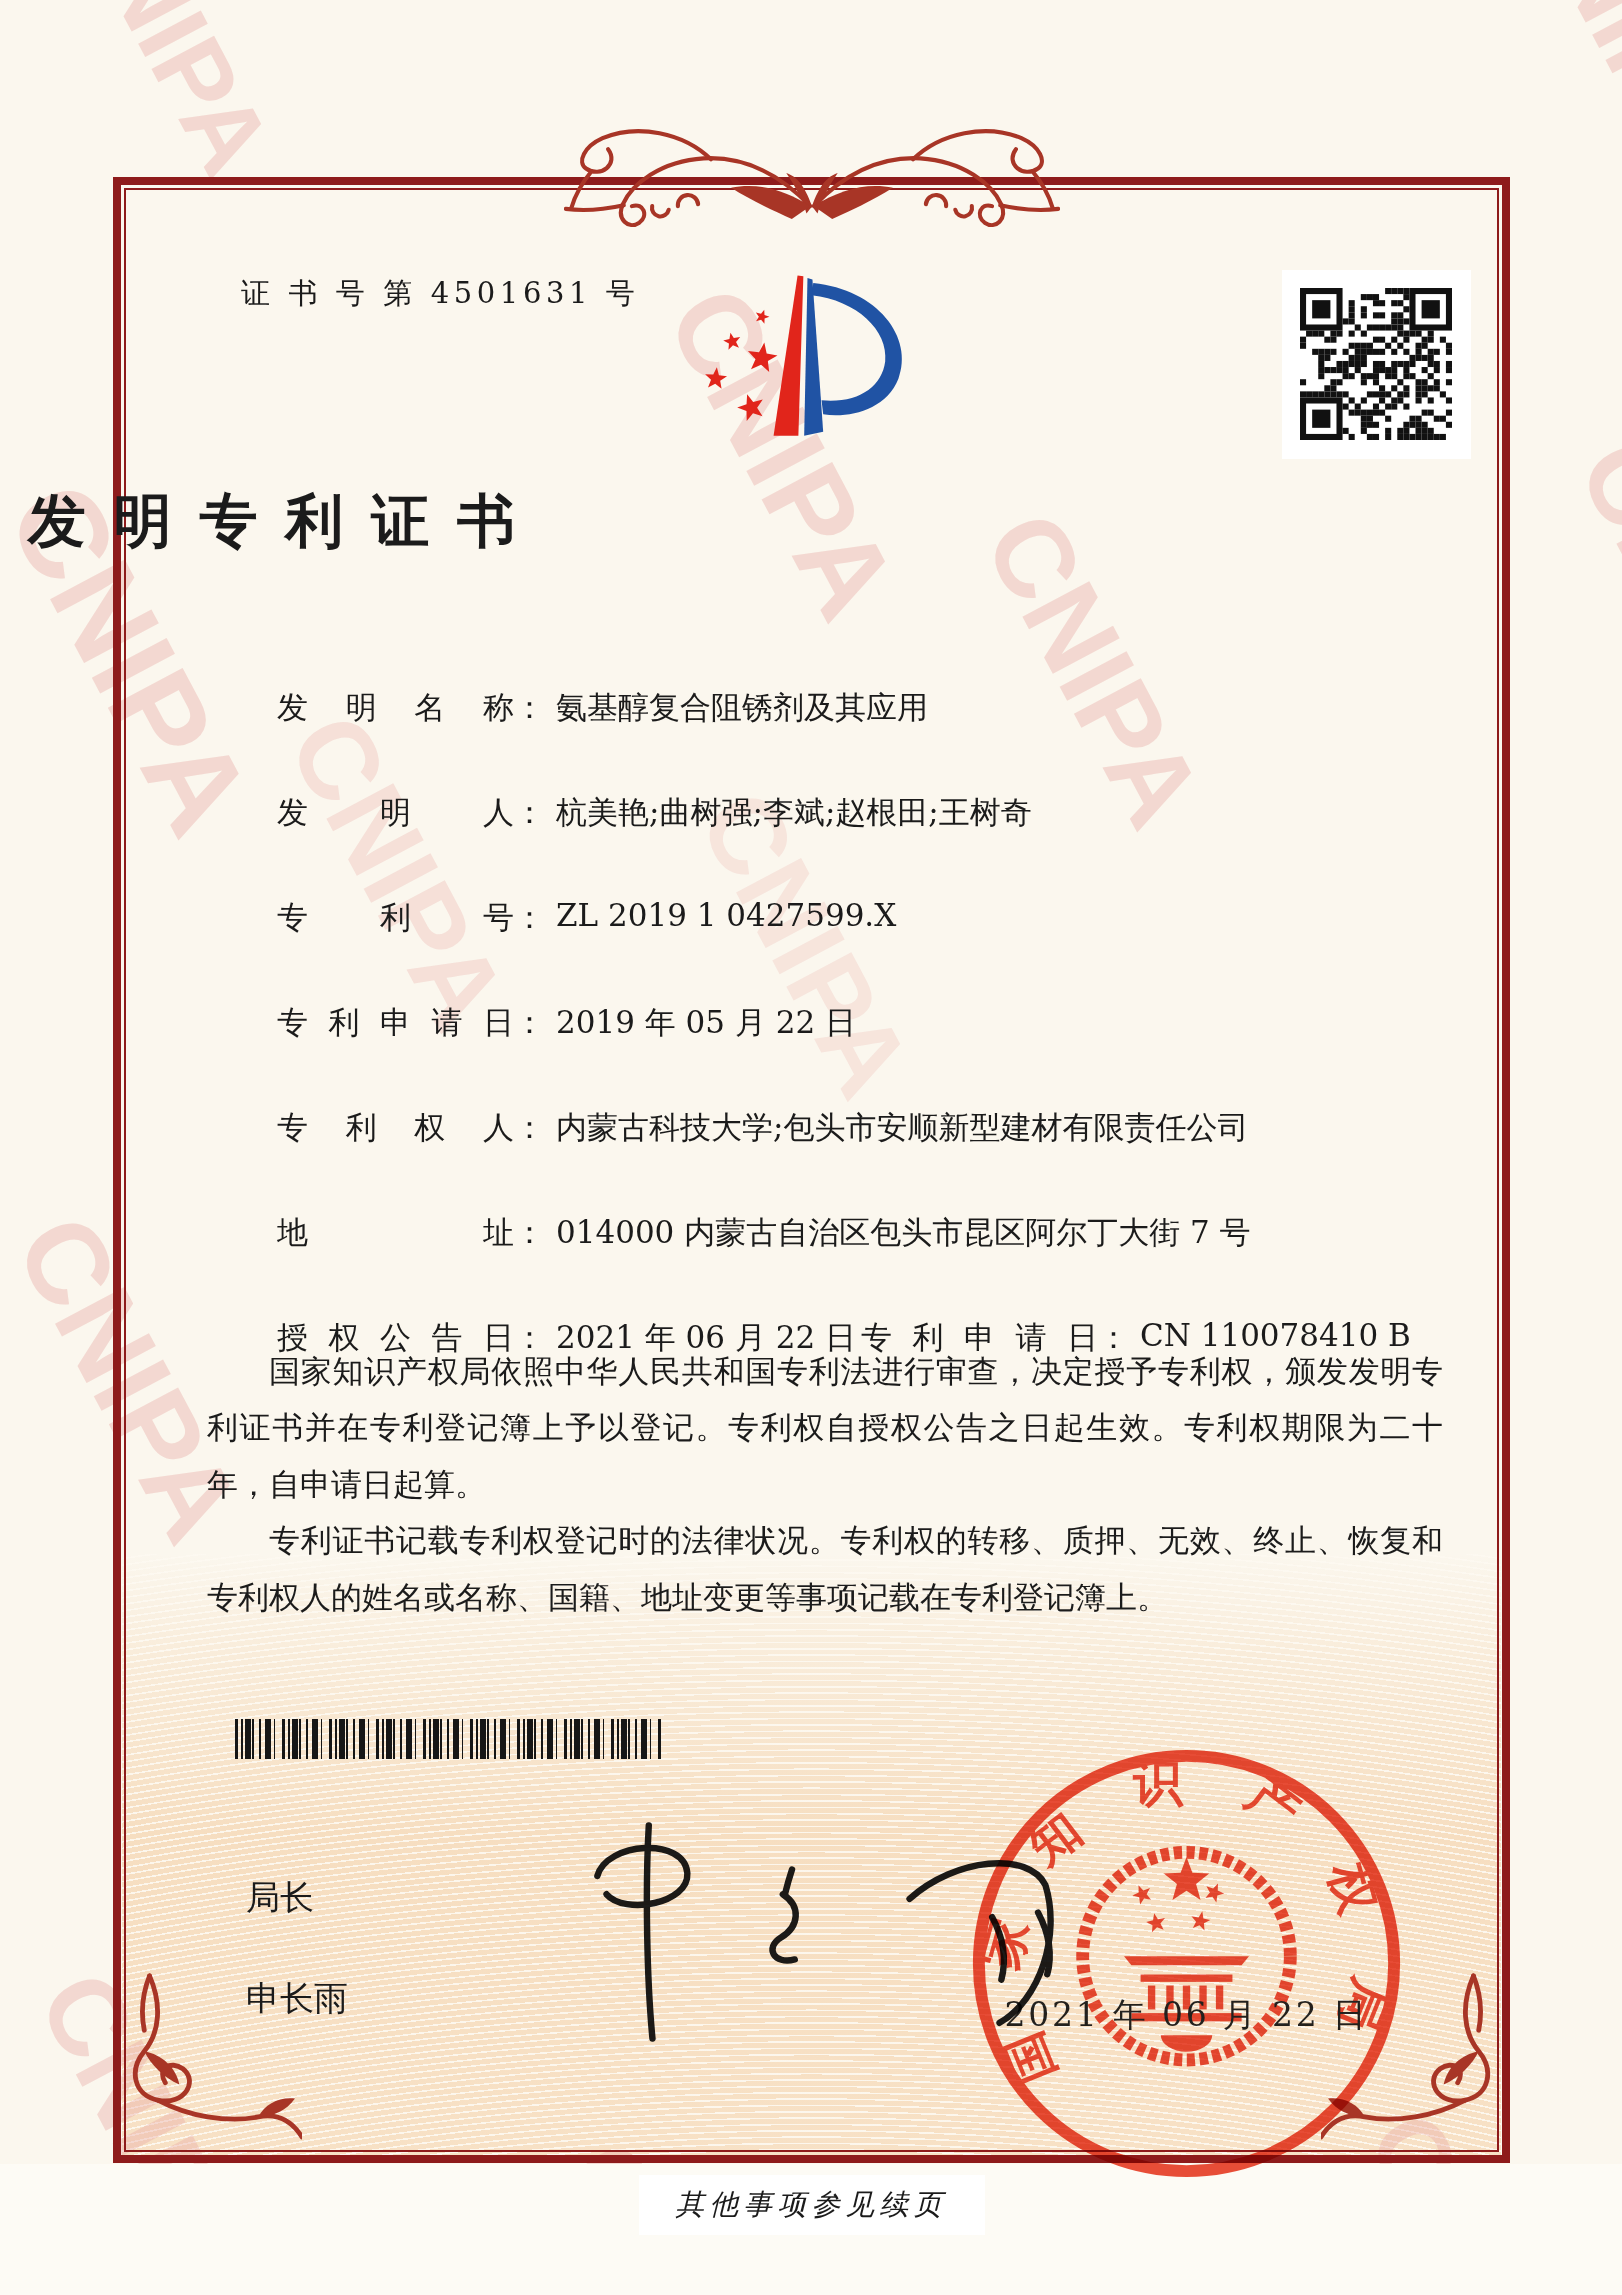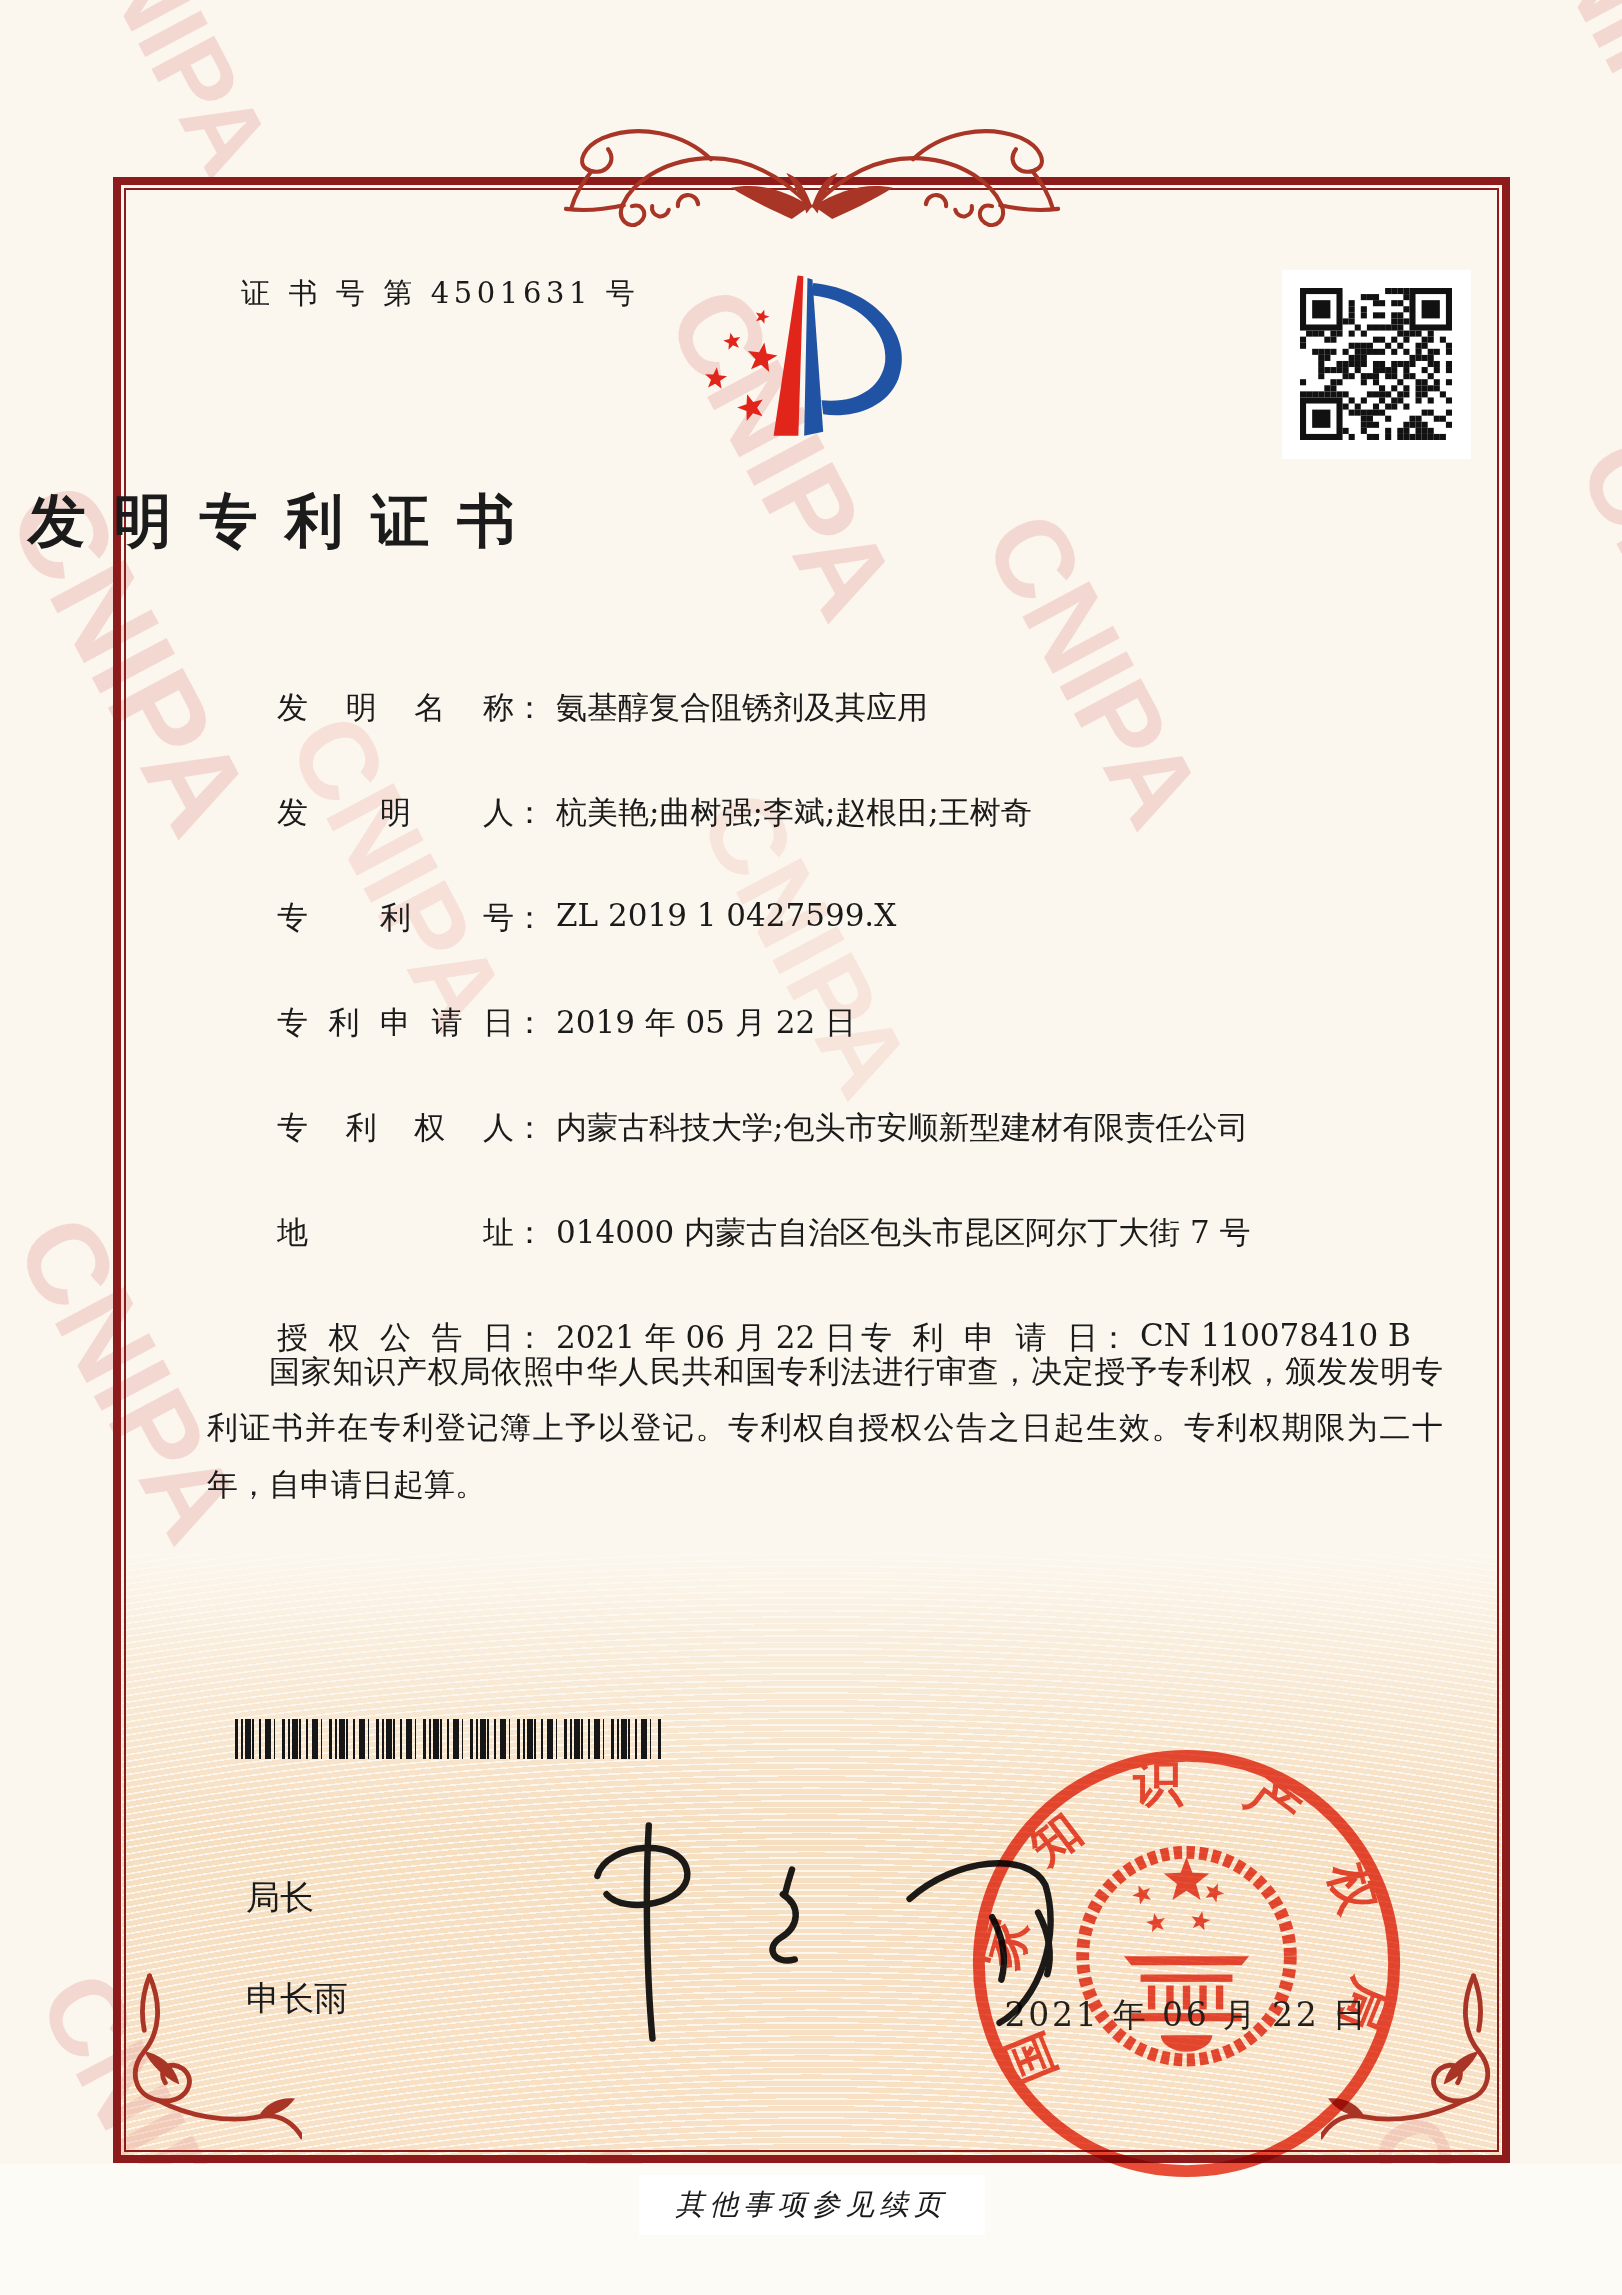--- a/index.html
+++ b/index.html
@@ -423,20 +423,21 @@
       <span class="pair2">
         <span class="lbl">专利申请日</span>
           <span class="colon">：</span>
         <span class="val">CN 110078410 B</span>
       </span>
     </div>
   </div>
 
   <div class="body-text">
     <p>国家知识产权局依照中华人民共和国专利法进行审查，决定授予专利权，颁发发明专利证书并在专利登记簿上予以登记。专利权自授权公告之日起生效。专利权期限为二十年，自申请日起算。</p>
+    <p>专利证书记载专利权登记时的法律状况。专利权的转移、质押、无效、终止、恢复和专利权人的姓名或名称、国籍、地址变更等事项记载在专利登记簿上。</p>
   </div>
 
   <div class="barcode"></div>
 
   <div class="official">
     <div>局长</div>
     <div class="name">申长雨</div>
   </div>
 
   <svg class="signature" width="606" height="248" viewBox="0 0 660 270">

